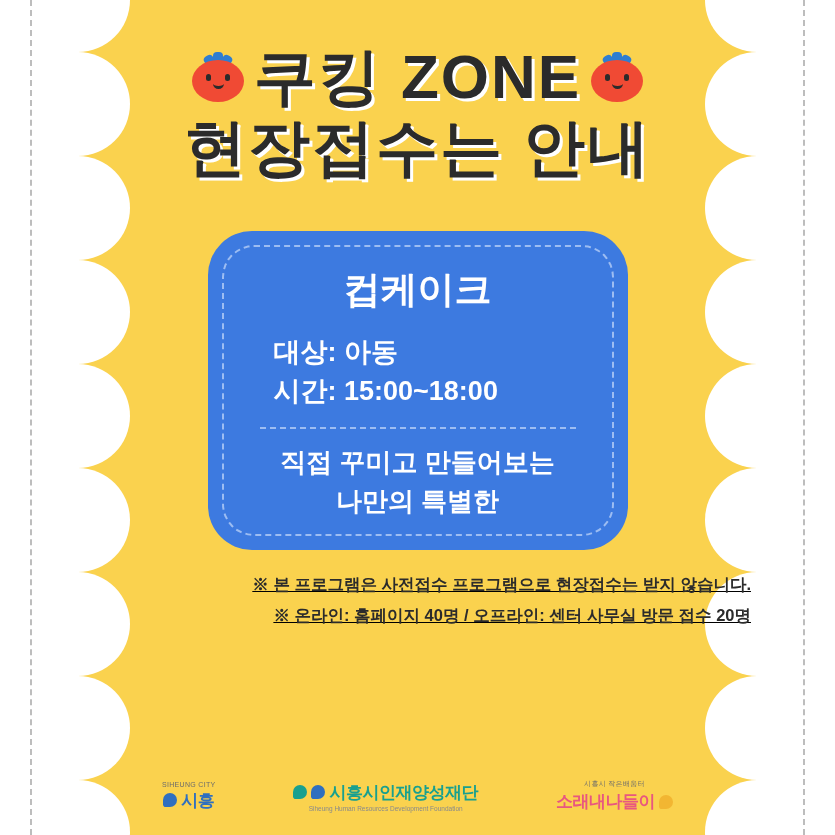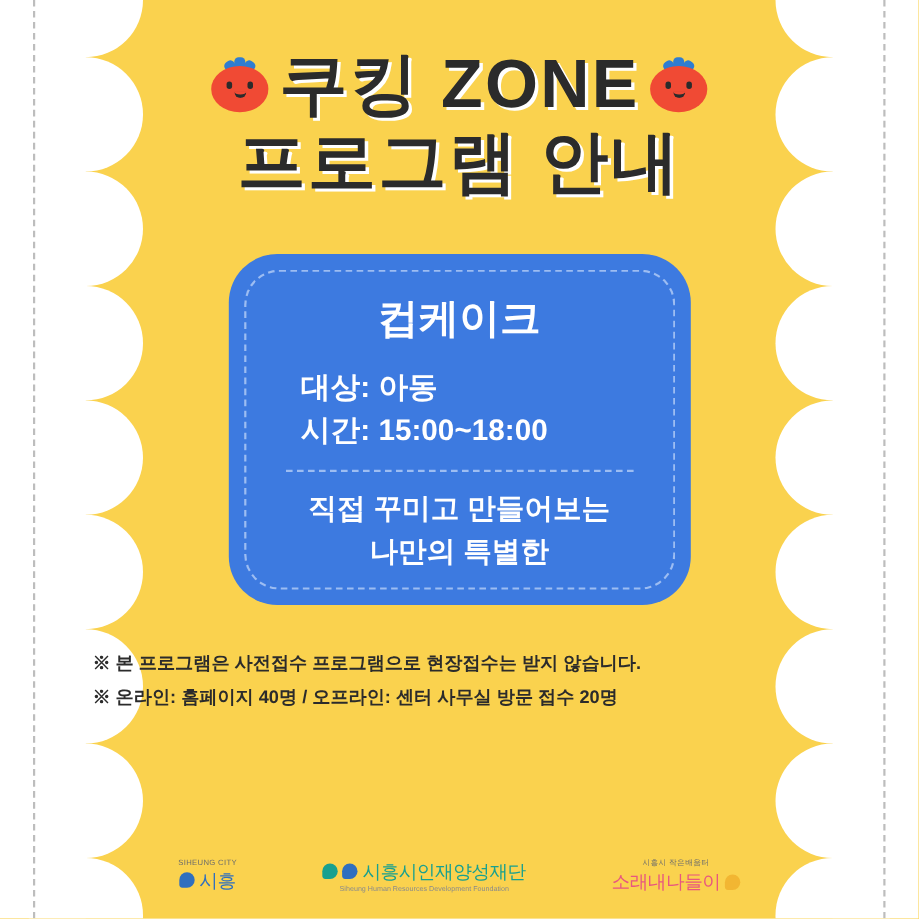--- a/index.html
+++ b/index.html
@@ -171,22 +171,23 @@
   .desc {
     text-align: center;
     color: #ffffff;
     font-size: 26px;
     font-weight: 800;
     line-height: 1.48;
   }
 
   
   .notes {
-    margin-top: 38px;
-    text-align: left;
+    margin-top: 19px;
+    text-align: right;
+    text-decoration: underline;
   }
   .note {
     font-size: 16.5px;
     font-weight: 700;
     color: #2b2b2b;
     line-height: 1.9;
   }
 
   
   .footer {
@@ -201,21 +202,21 @@
   }
   .logo { text-align: center; }
   .logo-sub {
     font-size: 7px;
     color: #6b6b6b;
     letter-spacing: 0.3px;
     margin-bottom: 1px;
   }
   .logo-main {
     font-size: 17px;
-    font-weight: 400;
+    font-weight: 700;
     color: #444;
     letter-spacing: -0.5px;
   }
   .logo-main.blue { color: #2f6fbf; }
   .logo-main.teal { color: #18a08f; }
   .logo-main.pink { color: #e8577f; }
   .logo-caption {
     font-size: 6.5px;
     color: #8a8a8a;
     margin-top: 1px;
@@ -283,21 +284,21 @@
         <span class="tomato">
           <span class="leaf a"></span>
             <span class="leaf"></span>
             <span class="leaf c"></span>
           <span class="body"></span>
           <span class="eye l"></span>
             <span class="eye r"></span>
           <span class="mouth"></span>
         </span>
       </div>
-      <div class="title-sub">프로그램 안내</div>
+      <div class="title-sub">현장접수는 안내</div>
     </div>
 
     <div class="card">
       <div class="card-title">컵케이크</div>
 
       <div class="info-list">
         <div class="info-row">
           <span>대상:</span>
           <span>아동</span>
         </div>

